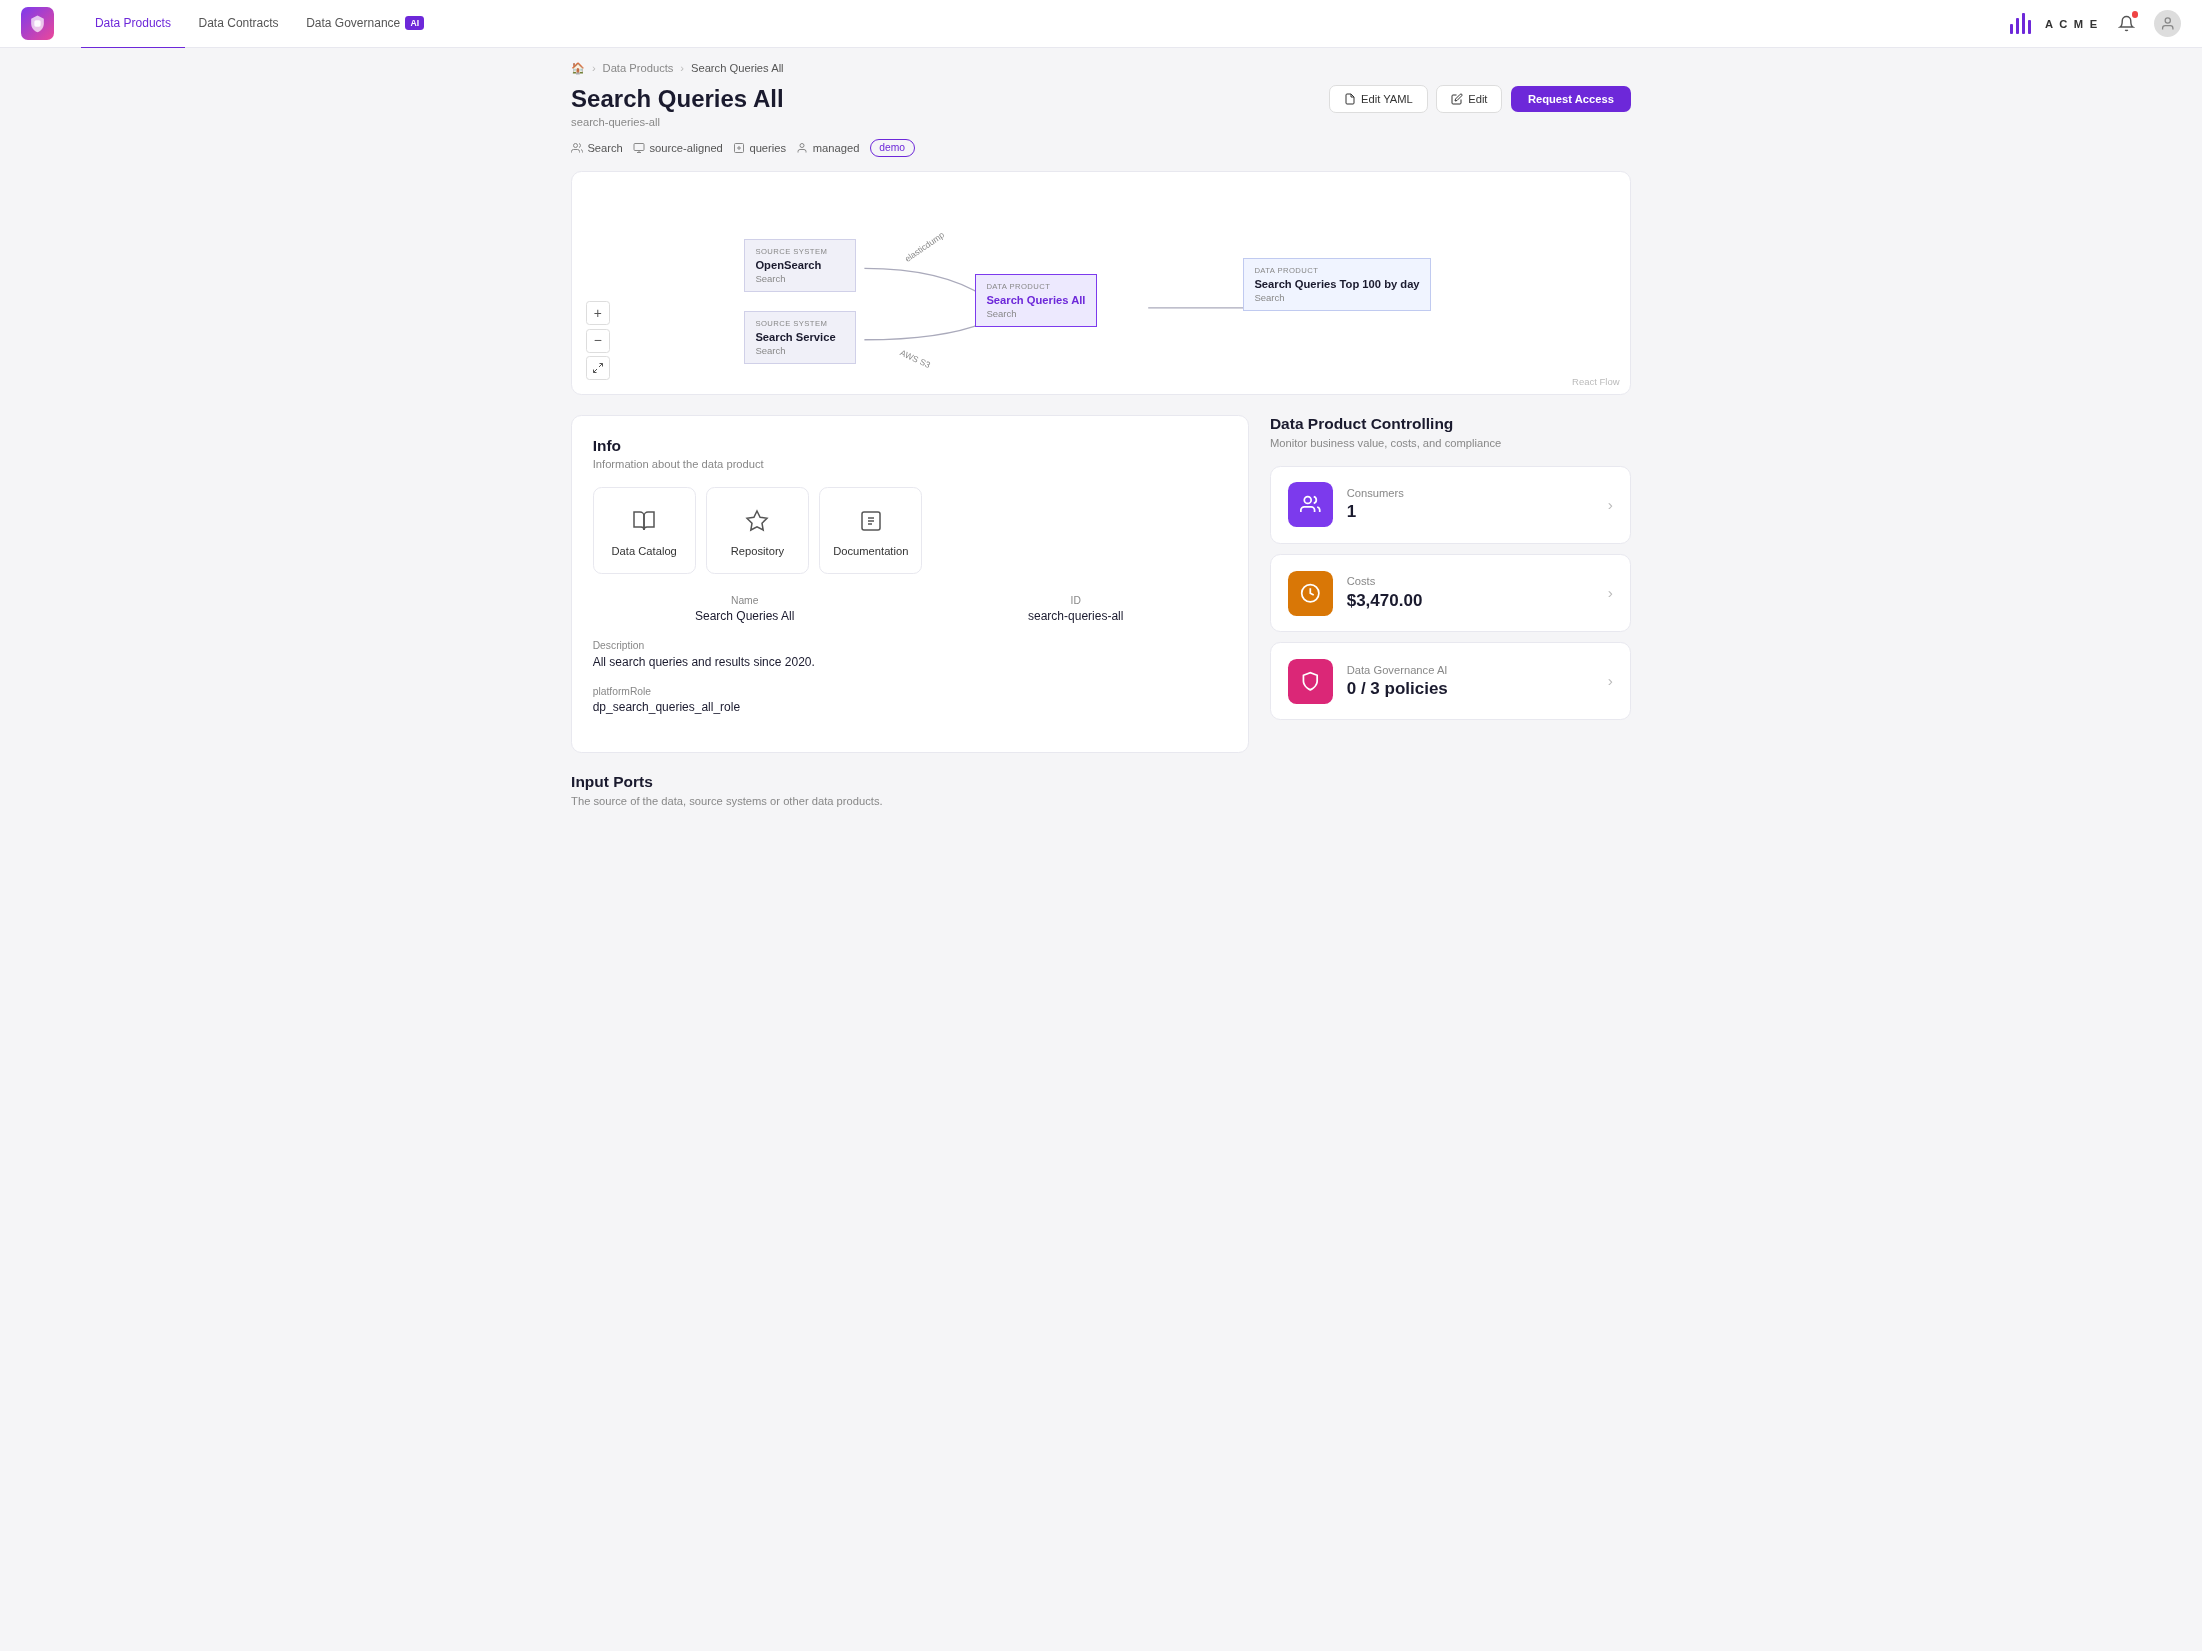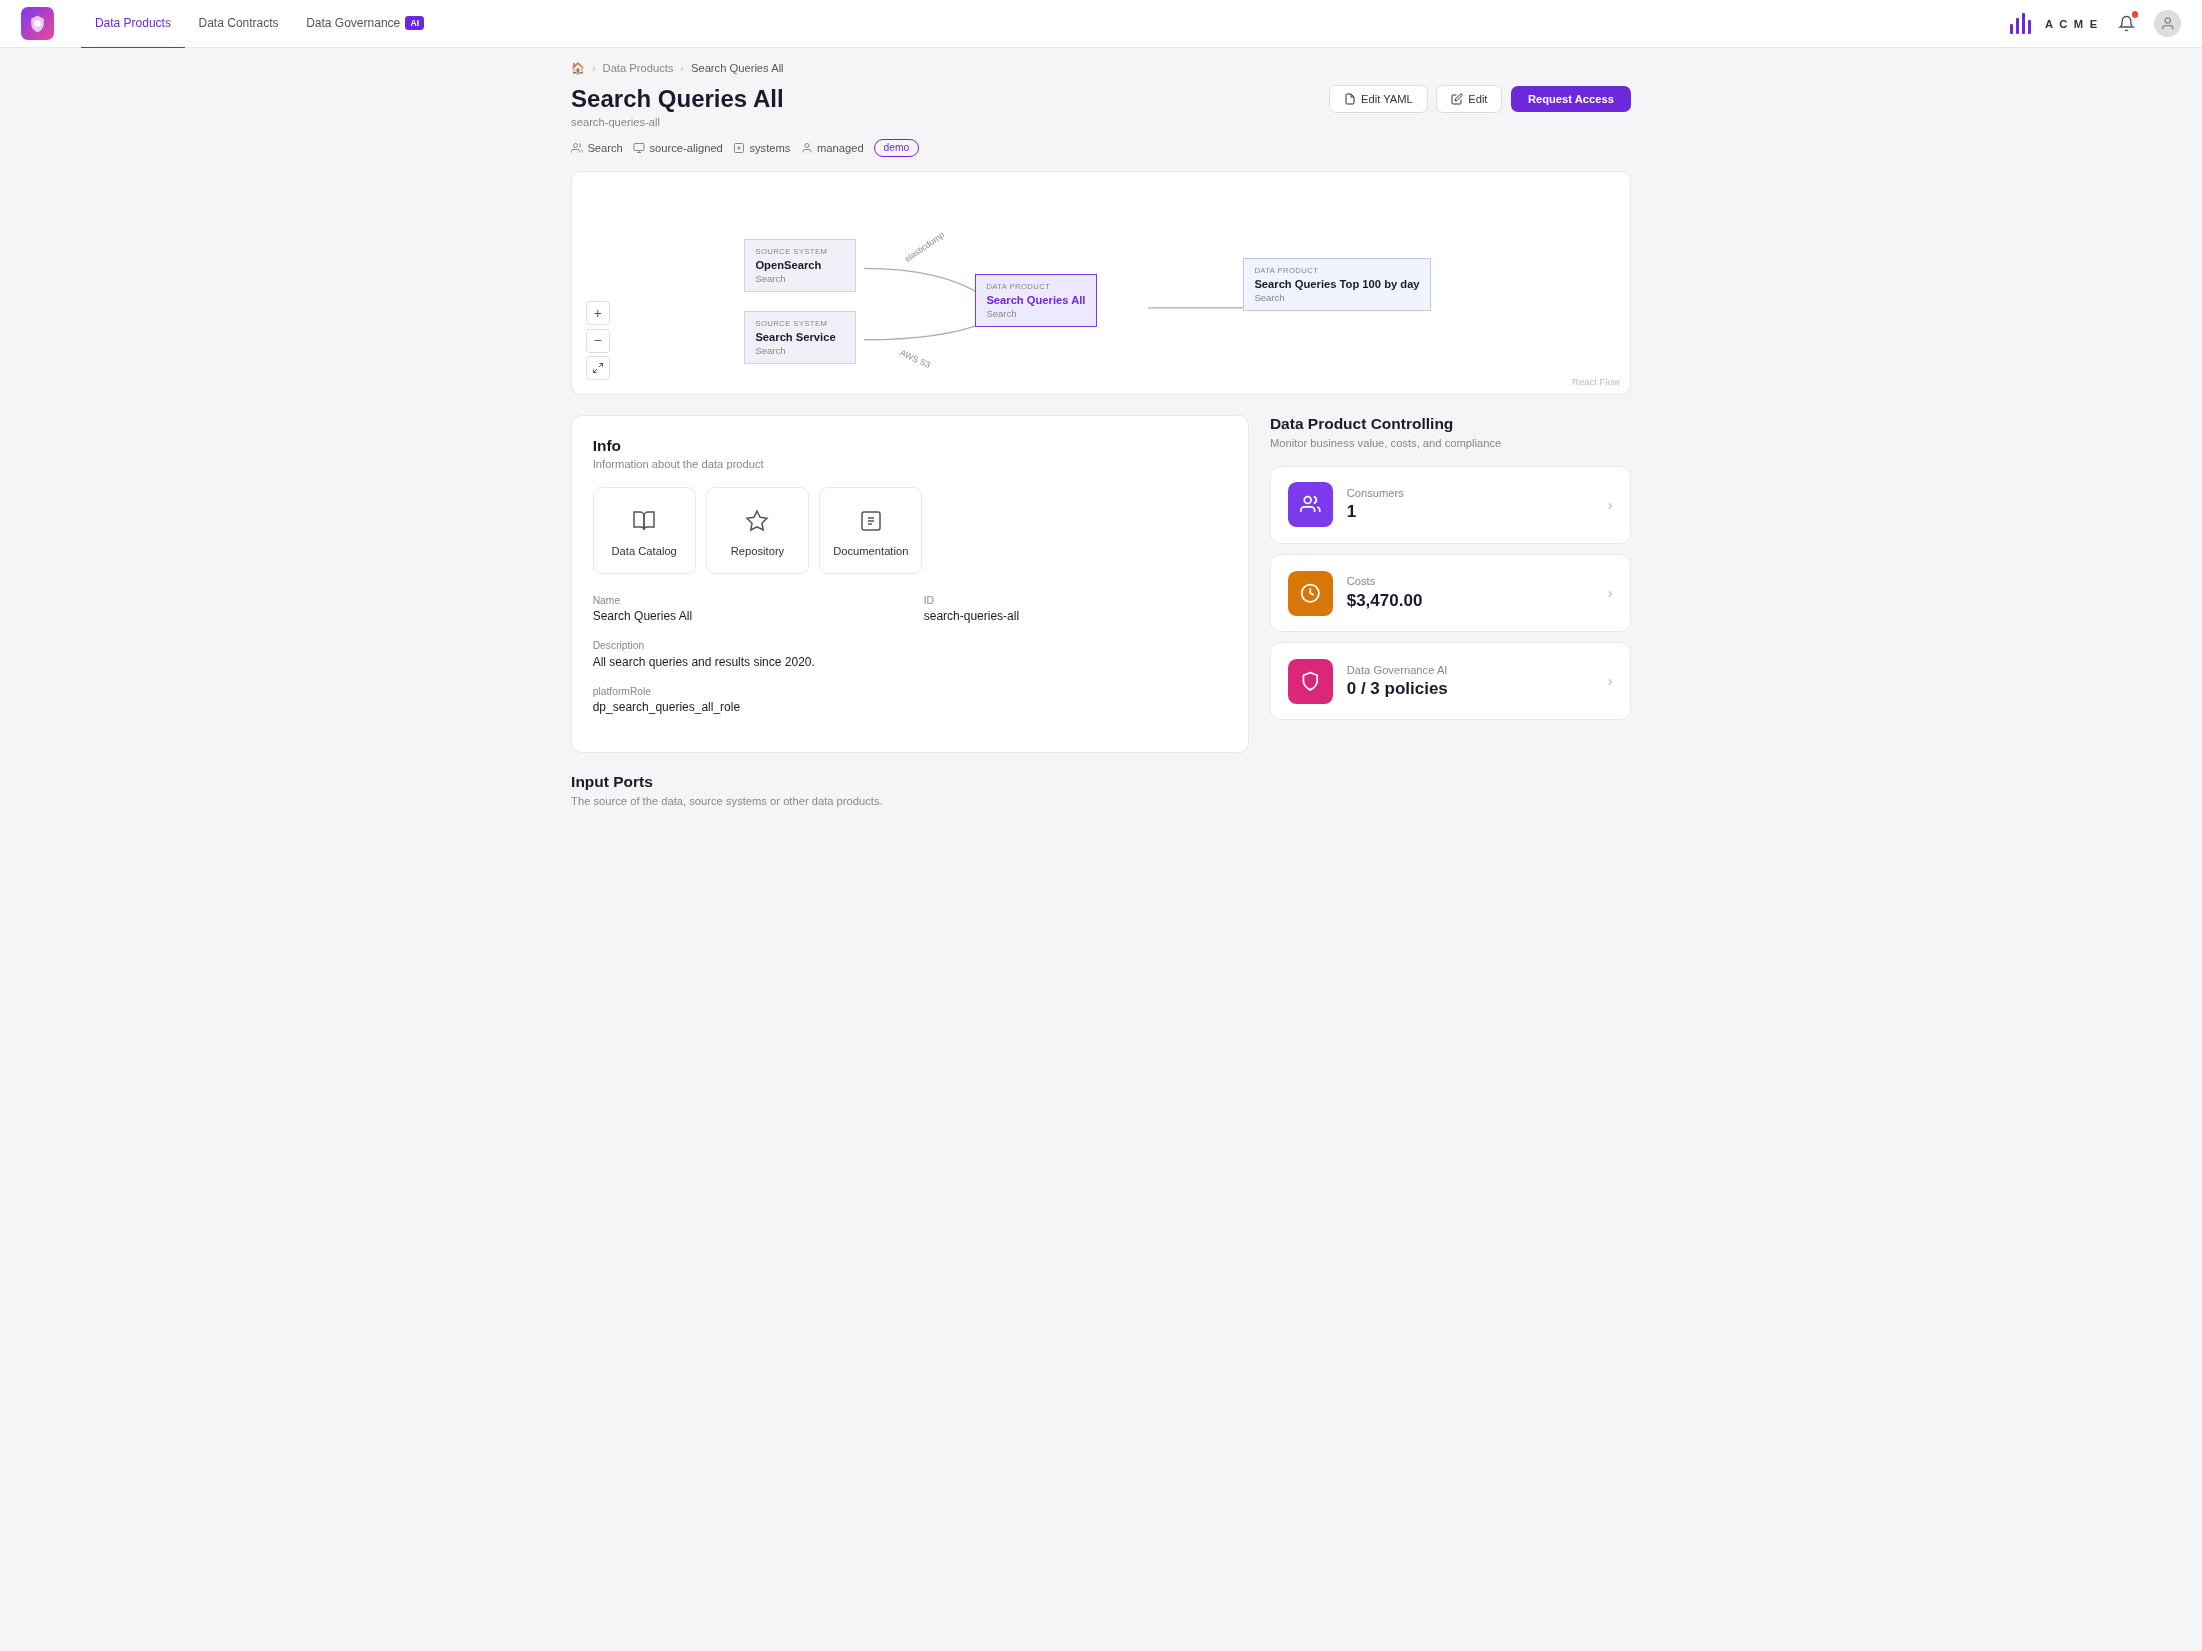--- a/index.html
+++ b/index.html
@@ -352,21 +352,21 @@
         <rect x="2" y="3" width="20" height="14" rx="2"></rect>
         <path d="M8 21h8M12 17v4"></path>
       </svg>
       <span>source-aligned</span>
     </div>
     <div class="tag">
       <svg width="12" height="12" viewBox="0 0 24 24" fill="none" stroke="#888" stroke-width="2">
         <rect x="3" y="3" width="18" height="18" rx="2"></rect>
         <path d="M8 12h8M12 8v8"></path>
       </svg>
-      <span>systems</span>
+      <span>queries</span>
     </div>
     <div class="tag">
       <svg width="12" height="12" viewBox="0 0 24 24" fill="none" stroke="#888" stroke-width="2">
         <path d="M20 21v-2a4 4 0 0 0-4-4H8a4 4 0 0 0-4 4v2"></path>
         <circle cx="12" cy="7" r="4"></circle>
       </svg>
       <span>managed</span>
     </div>
     <div class="tag">
       <span class="tag-badge">demo</span>
@@ -456,21 +456,21 @@
               <rect x="3" y="3" width="18" height="18" rx="2"></rect>
               <line x1="9" y1="9" x2="15" y2="9"></line>
                 <line x1="9" y1="12" x2="15" y2="12"></line>
               <line x1="9" y1="15" x2="13" y2="15"></line>
             </svg>
           </div>
           <span>Documentation</span>
         </div>
       </div>
 
-      <div style="display: grid; grid-template-columns: 1fr 1fr; gap: 0 27px;">
+      <div style="display: grid; grid-template-columns: 1fr 1fr; gap: 0 27px; text-align: center;">
         <div class="info-field">
           <div class="info-field-label">Name</div>
           <div class="info-field-value">Search Queries All</div>
         </div>
         <div class="info-field">
           <div class="info-field-label">ID</div>
           <div class="info-field-value">search-queries-all</div>
         </div>
       </div>
 

